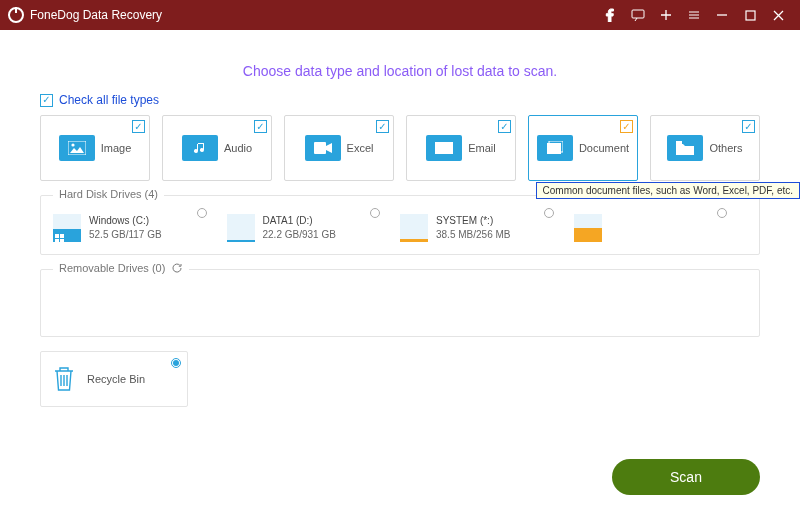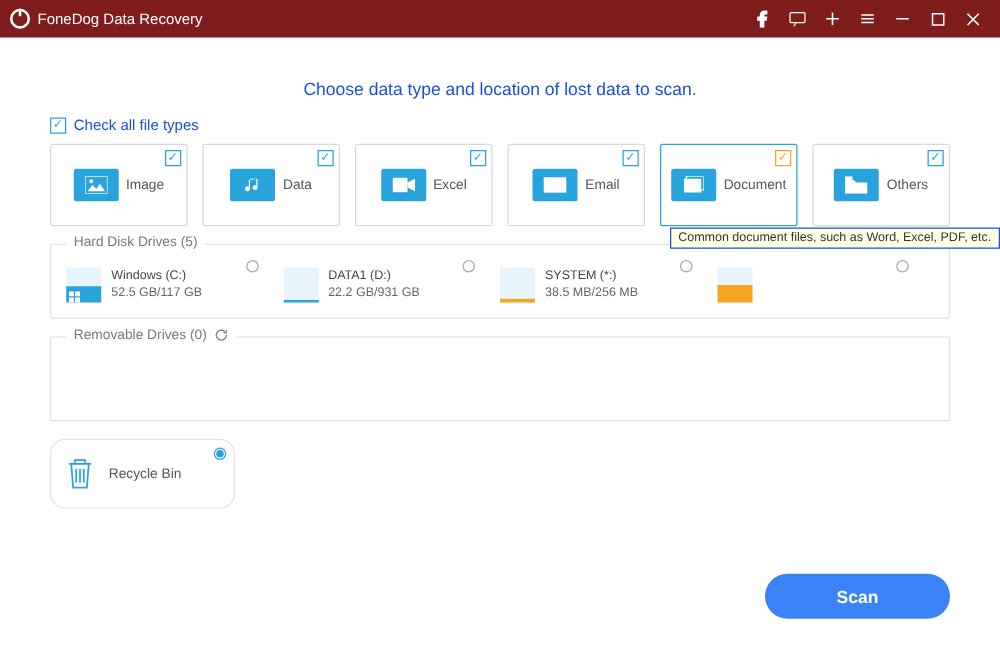--- a/index.html
+++ b/index.html
@@ -5,21 +5,21 @@
 * { box-sizing: border-box; margin: 0; padding: 0; }
 body { font-family: "Segoe UI", Arial, sans-serif; background: #fff; width: 800px; height: 523px; overflow: hidden; position: relative; }
 .titlebar { height: 30px; background: #7f1d1d; color: #fff; display: flex; align-items: center; padding: 0 8px; }
 .titlebar .brand { display: flex; align-items: center; gap: 6px; font-size: 12px; }
 .titlebar .spacer { flex: 1; }
 .titlebar .win-btn { width: 28px; height: 30px; display: flex; align-items: center; justify-content: center; cursor: pointer; color: #fff; }
 .titlebar .win-btn svg { stroke: #fff; }
 .logo-circ { width:16px; height:16px; border:2px solid #fff; border-radius:50%; position:relative; }
 .logo-circ::after{content:"";position:absolute;left:5px;top:-2px;width:2px;height:6px;background:#fff;}
 .main { padding: 18px 40px 0 40px; }
-.headline { text-align:center; font-size: 14px; color:#1d4ed8; margin: 15px 0 14px; }
+.headline { text-align:center; font-size: 14px; color:#8b5cf6; margin: 15px 0 14px; }
 .check-all { display:flex; align-items:center; gap:6px; font-size:12px; color:#1d4ed8; margin-bottom:8px; }
 .chk { width:13px; height:13px; border:1px solid #29a3dc; display:inline-flex; align-items:center; justify-content:center; background:#fff; }
 .chk.checked::after{content:"✓"; color:#29a3dc; font-size:10px; line-height:1;}
 .chk.orange{border-color:#f5a623;} .chk.orange.checked::after{color:#f5a623;}
 .type-row { display:flex; gap:12px; margin-bottom:12px; }
 .type-card { flex:1; position:relative; border:1px solid #d9d9d9; border-radius:2px; height:66px; display:flex; flex-direction:row; align-items:center; justify-content:center; gap:6px; cursor:pointer; background:#fff;}
 .type-card.selected { border:1.5px solid #29a3dc; }
 .type-card .corner { position:absolute; top:4px; right:4px; }
 .type-card .lbl { font-size:11px; color:#555; }
 .icon-wrap { width:36px; height:26px; background:#29a3dc; border-radius:2px; display:flex; align-items:center; justify-content:center; }
@@ -30,25 +30,25 @@
 .drives { display:flex; gap:0; align-items:flex-start; }
 .drive { flex:1; display:flex; gap:8px; align-items:flex-start; position:relative; padding-top:6px;}
 .drive .radio { position:absolute; top:0; right:20px; width:10px; height:10px; border:1px solid #aaa; border-radius:50%; background:#fff;}
 .drive .usage { width:28px; height:28px; background:#e8f4fb; position:relative; }
 .drive .usage .fill { position:absolute; left:0; bottom:0; width:100%; background:#29a3dc; }
 .drive .usage.orange .fill { background:#f5a623; }
 .drive .usage .oslogo { position:absolute; left:2px; bottom:2px; width:10px; height:10px; }
 .drive .meta { font-size:10px; color:#666; line-height:1.4; }
 .drive .meta .dn { color:#444; }
 .removable-body { height:42px; }
-.recycle-card { margin-top:14px; border:1px solid #e4e4e4; border-radius:12px; width:148px; height:56px; display:flex; align-items:center; gap:10px; padding:8px 10px; position:relative; cursor:pointer;}
+.recycle-card { margin-top:14px; border:1px solid #e4e4e4; border-radius:2px; width:148px; height:56px; display:flex; align-items:center; gap:10px; padding:8px 10px; position:relative; cursor:pointer;}
 .recycle-card .radio { position:absolute; top:6px; right:6px; width:10px; height:10px; border:1px solid #29a3dc; border-radius:50%; display:flex; align-items:center; justify-content:center;}
 .recycle-card .radio::after{content:""; width:6px; height:6px; background:#29a3dc; border-radius:50%;}
 .recycle-card .binlabel { font-size:11px; color:#555; }
-.scan-btn { position:absolute; right:40px; bottom:28px; width:148px; height:36px; background:#3b82f6; color:#fff; border:none; border-radius:18px; font-size:14px; cursor:pointer;font-weight:bold; }
+.scan-btn { position:absolute; right:40px; bottom:28px; width:148px; height:36px; background:#4d7c0f; color:#fff; border:none; border-radius:18px; font-size:14px; cursor:pointer; }
 .refresh-ico { width:12px; height:12px; }
 </style>
 </head>
 <body>
 
 <div class="titlebar">
   <div class="brand">
     <span class="logo-circ"></span>
     <span>FoneDog Data Recovery</span>
   </div>
@@ -111,21 +111,21 @@
         </span>
       <span class="lbl">Image</span>
     </div>
     <div class="type-card">
       <span class="corner chk checked"></span>
       <span class="icon-wrap">
           <svg width="14" height="14" viewBox="0 0 14 14">
             <path d="M5 2v8a2 2 0 11-1-1.7V3l7-1v7a2 2 0 11-1-1.7V2L5 2z"></path>
           </svg>
         </span>
-      <span class="lbl">Data</span>
+      <span class="lbl">Audio</span>
     </div>
     <div class="type-card">
       <span class="corner chk checked"></span>
       <span class="icon-wrap">
           <svg width="18" height="12" viewBox="0 0 18 12">
             <rect x="0" y="0" width="12" height="12" rx="1"></rect>
             <path d="M12 4l6-3v10l-6-3z"></path>
           </svg>
         </span>
       <span class="lbl">Excel</span>
@@ -161,21 +161,21 @@
           </svg>
         </span>
       <span class="lbl">Others</span>
     </div>
   </div>
 
   <div class="tooltip">Common document files, such as Word, Excel, PDF, etc.</div>
 
   <div class="fieldset">
     <div class="legend">
-        <span>Hard Disk Drives (5)</span>
+        <span>Hard Disk Drives (4)</span>
       </div>
     <div class="drives" id="drives-container">
         <div class="drive">
           <span class="radio"></span>
           <div class="usage">
             <div class="fill" style="height: 45%;"></div>
             <div class="oslogo"><svg viewBox="0 0 10 10">
                 <rect width="4" height="4" fill="#fff"></rect>
                 <rect x="5" width="4" height="4" fill="#fff"></rect>
                 <rect y="5" width="4" height="4" fill="#fff"></rect>

